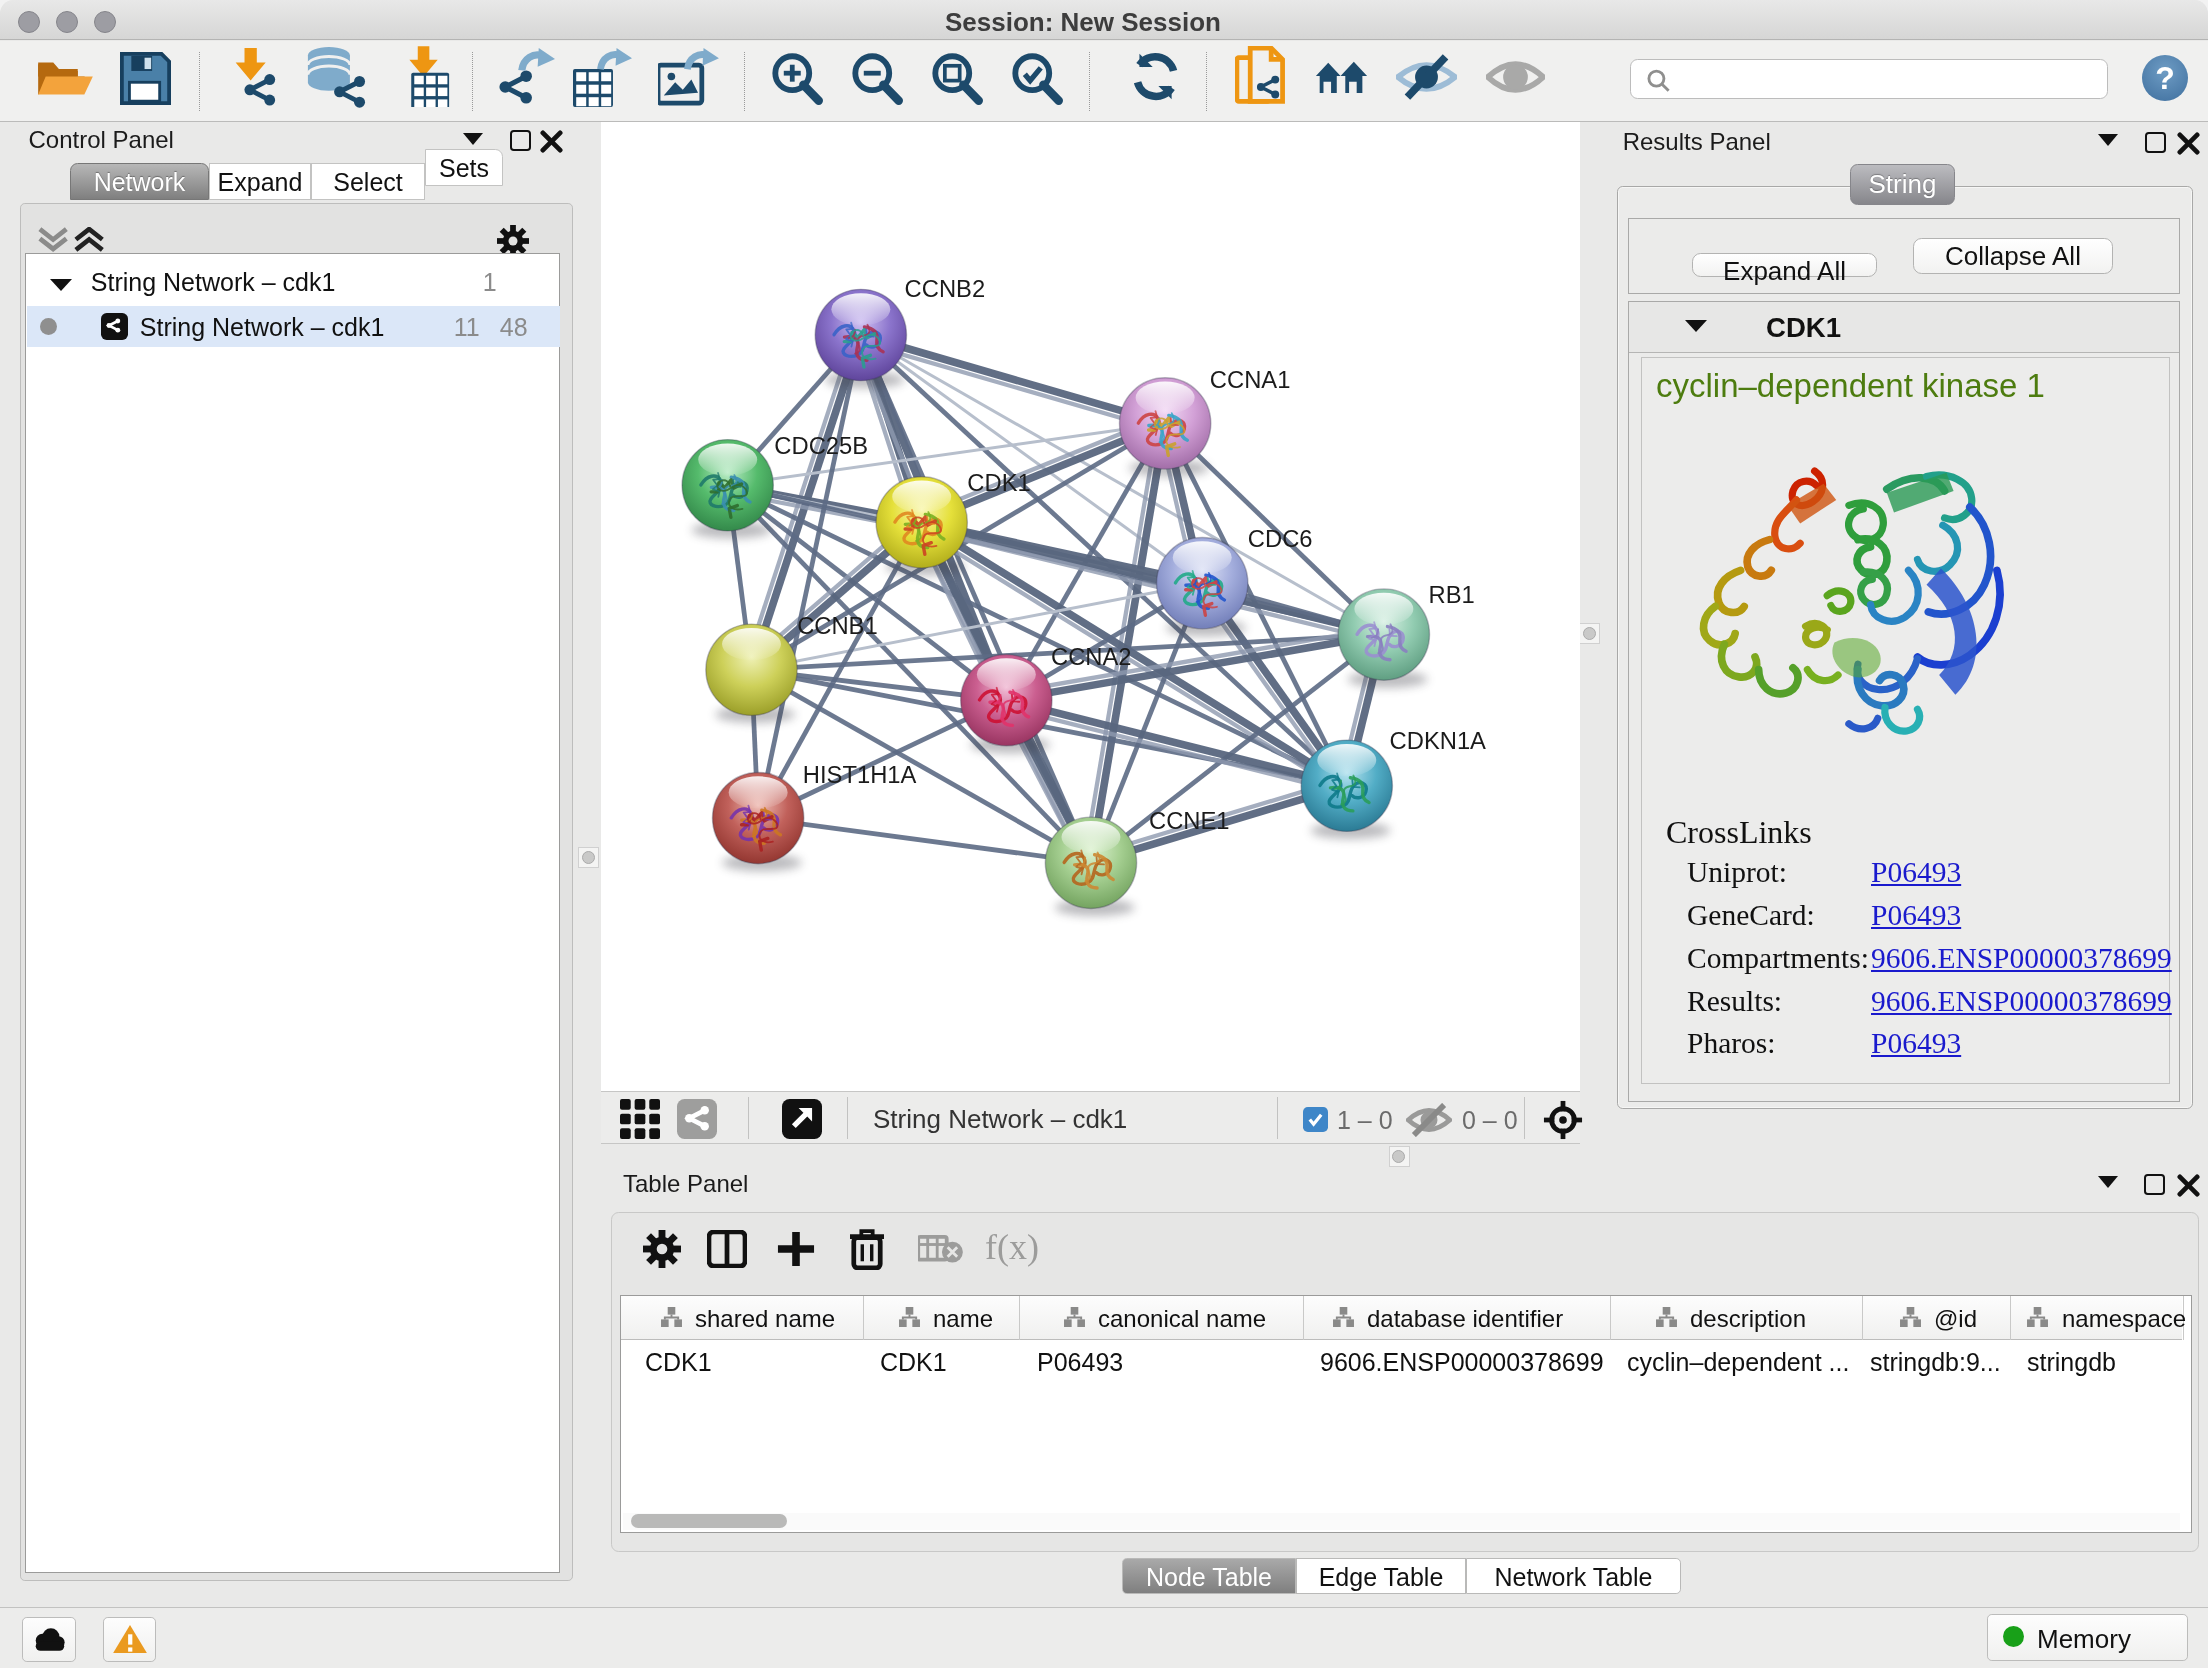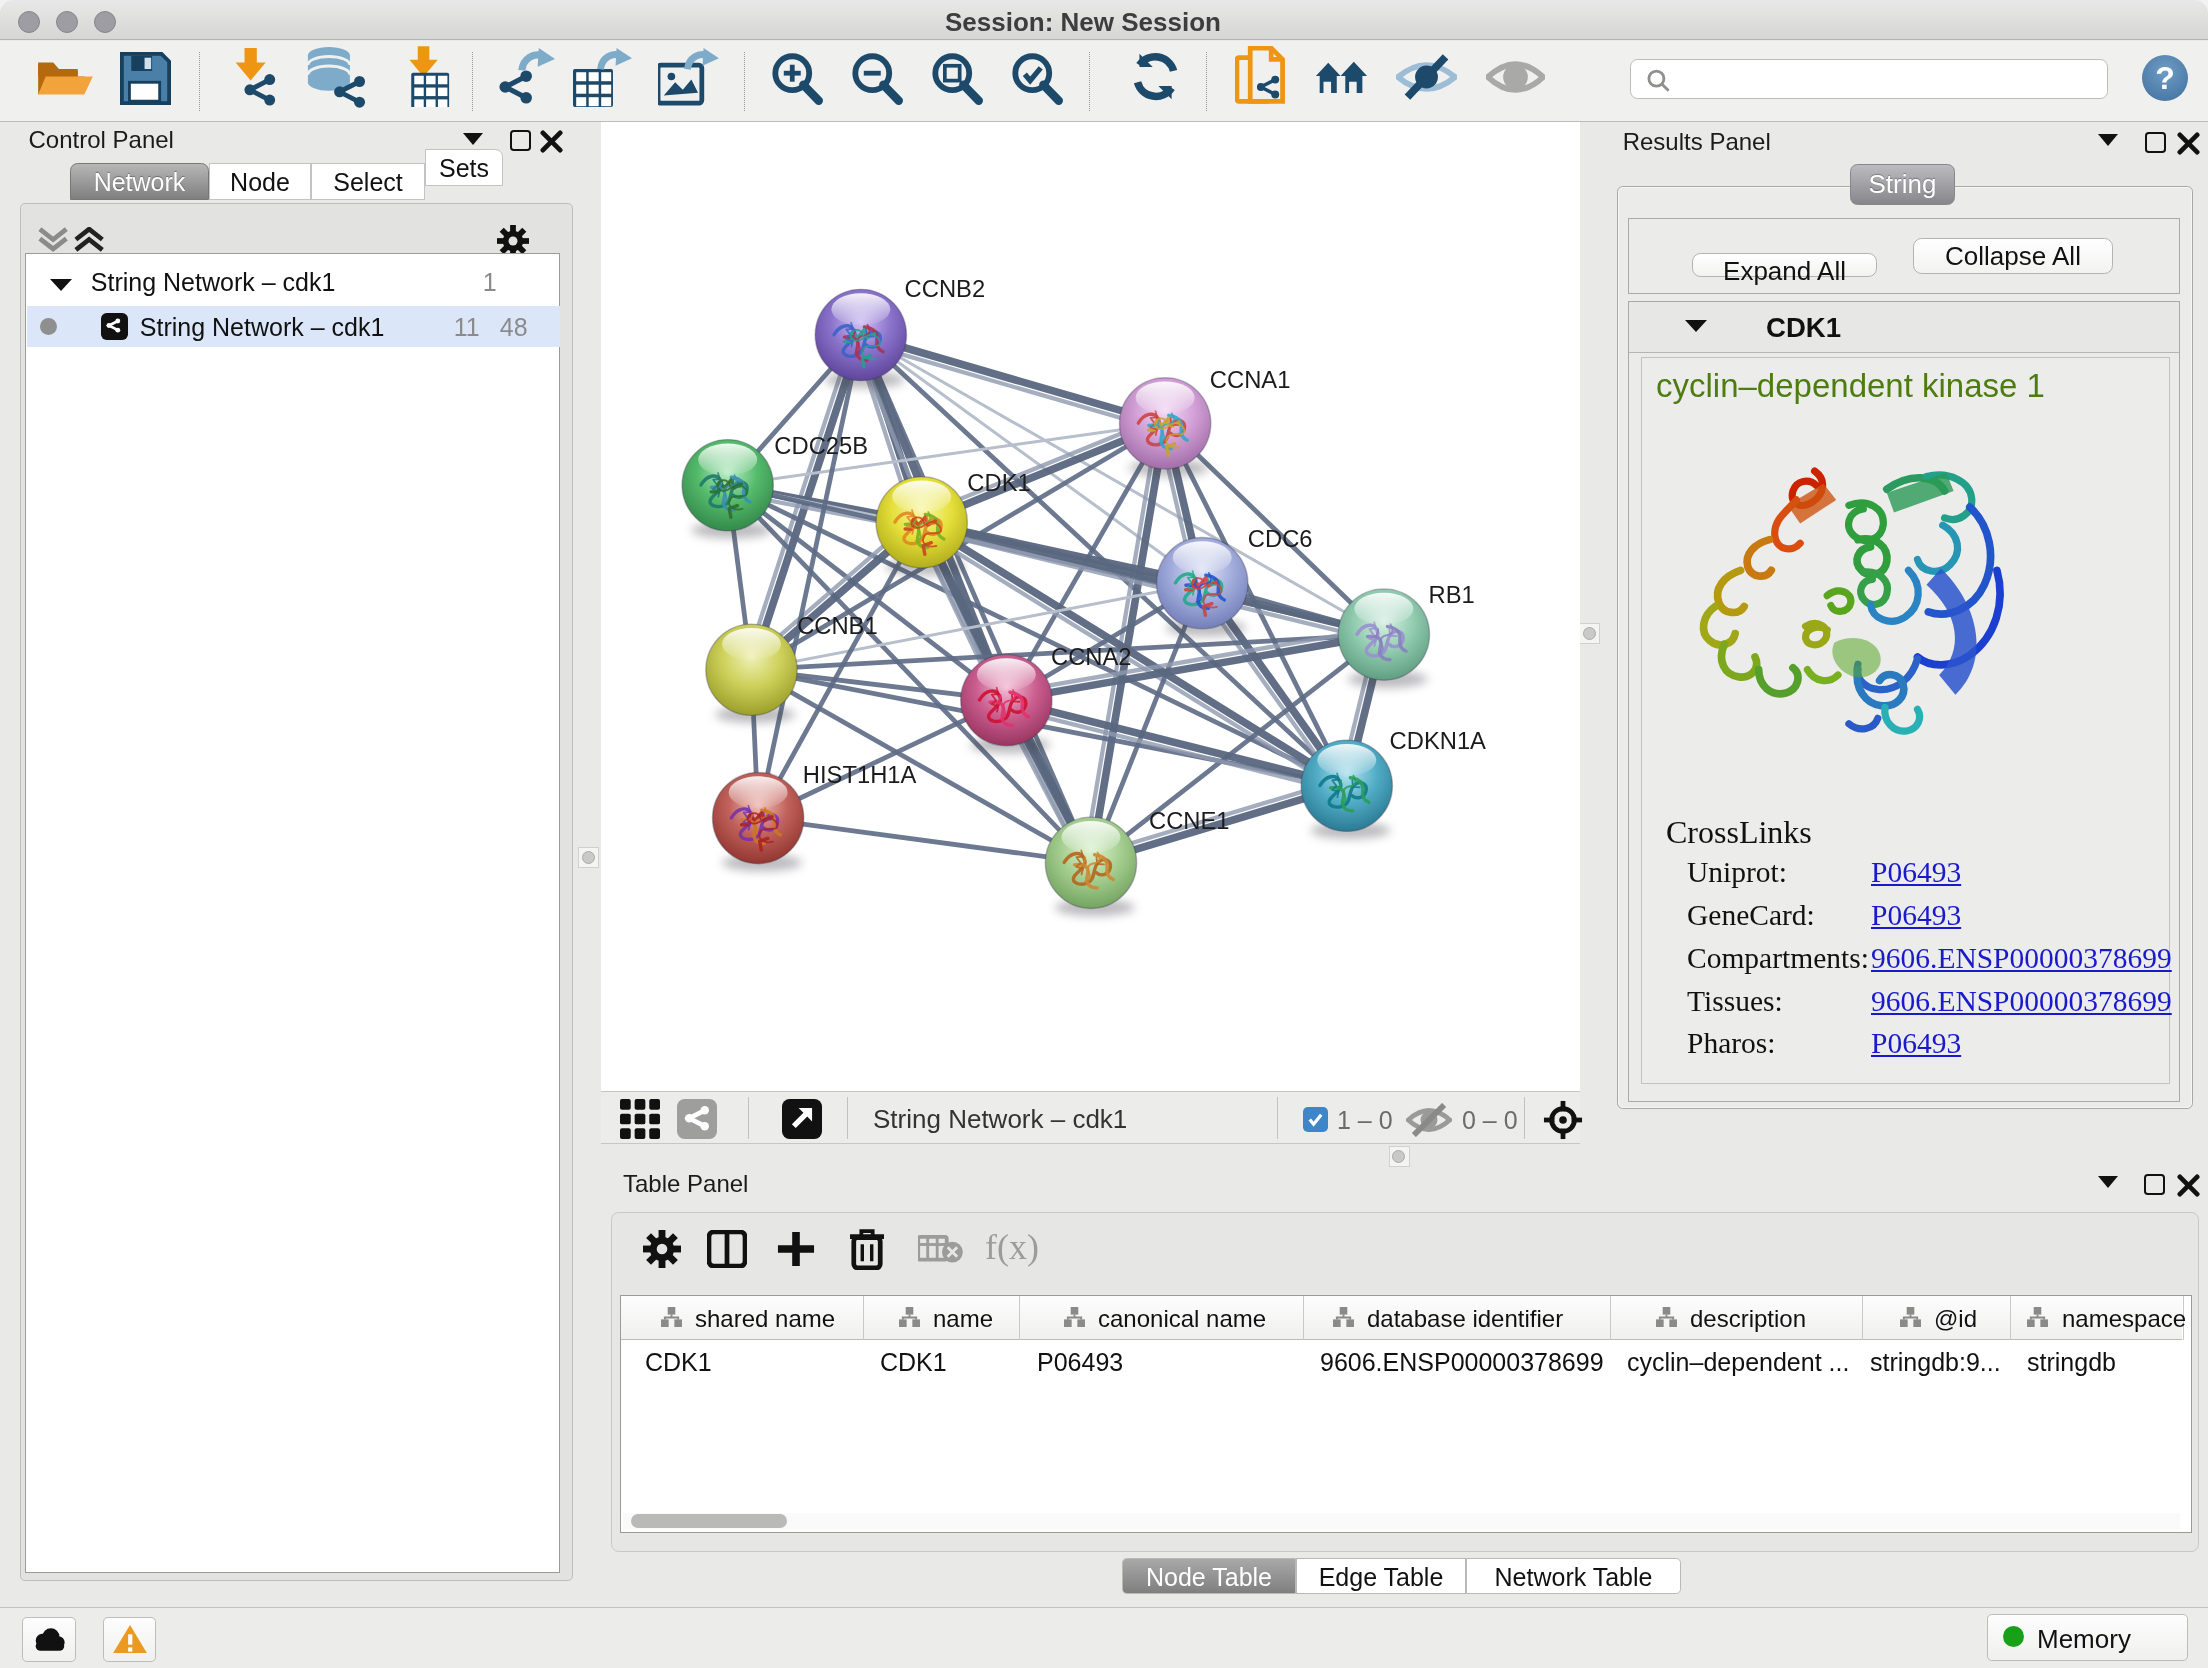--- a/index.html
+++ b/index.html
@@ -215,21 +215,21 @@
     </div>
 <div class="abs" style="left:0;top:0;width:2208px;height:1668px">
       <div class="abs panel-title" style="left:28.5px;top:126px">Control Panel</div>
       <div class="abs" style="left:463px;top:133px;width:0;height:0;border-left:10.5px solid transparent;border-right:10.5px solid transparent;border-top:12.4px solid #111"></div>
       <div class="abs pi-sq" style="left:510px;top:130px"></div>
       <svg class="abs" style="left:540px;top:130px" width="23" height="23" viewBox="0 0 24 24">
         <line x1="3" y1="3" x2="21" y2="21" stroke="#111" stroke-width="5" stroke-linecap="round"></line>
         <line x1="21" y1="3" x2="3" y2="21" stroke="#111" stroke-width="5" stroke-linecap="round"></line>
       </svg>
       <div class="abs tab tabsel" style="left:70px;top:163px;width:139px;border-radius:7.6px 7.6px 0 0;line-height:37px">Network</div>
-      <div class="abs tab" style="left:209px;top:163px;width:102px;line-height:37px">Node</div>
+      <div class="abs tab" style="left:209px;top:163px;width:102px;line-height:37px">Expand</div>
       <div class="abs tab" style="left:311px;top:163px;width:114px;line-height:37px">Select</div>
       <div class="abs tab" style="left:425px;top:149px;width:78px;border-radius:0 7.6px 0 0;line-height:37px">Sets</div>
       <div class="abs" id="cp-inner">
         <svg class="abs" style="left:17px;top:23px" width="34" height="25" viewBox="0 0 36 26">
           <path d="M2,2 l14,11 l14,-11" fill="none" stroke="#8b8b8a" stroke-width="5"></path>
           <path d="M2,12 l14,11 l14,-11" fill="none" stroke="#8b8b8a" stroke-width="5"></path>
         </svg>
         <svg class="abs" style="left:53px;top:23px" width="34" height="25" viewBox="0 0 36 26">
           <path d="M2,24 l14,-11 l14,11" fill="none" stroke="#222" stroke-width="5"></path>
           <path d="M2,13 l14,-11 l14,11" fill="none" stroke="#222" stroke-width="5"></path>
@@ -658,21 +658,21 @@
 <path d="M180,210 C200,200 224,206 230,222 C236,238 220,252 202,248 C186,244 172,226 180,210 z" fill="#58a828" opacity="0.55"></path>
         </g>
       </svg>
       <div class="abs serif" style="left:49px;top:692px;font-size:32px;font-weight:normal;color:#111">CrossLinks</div>
       <div class="abs serif" style="left:70px;top:734px;font-size:29.5px;color:#111">Uniprot:</div>
       <div class="abs serif" style="left:254px;top:734px;font-size:29.5px"><a class="link">P06493</a></div>
       <div class="abs serif" style="left:70px;top:777px;font-size:29.5px;color:#111">GeneCard:</div>
       <div class="abs serif" style="left:254px;top:777px;font-size:29.5px"><a class="link">P06493</a></div>
       <div class="abs serif" style="left:70px;top:820px;font-size:29.5px;color:#111">Compartments:</div>
       <div class="abs serif" style="left:254px;top:820px;font-size:29.5px"><a class="link">9606.ENSP00000378699</a></div>
-      <div class="abs serif" style="left:70px;top:863px;font-size:29.5px;color:#111">Tissues:</div>
+      <div class="abs serif" style="left:70px;top:863px;font-size:29.5px;color:#111">Results:</div>
       <div class="abs serif" style="left:254px;top:863px;font-size:29.5px"><a class="link">9606.ENSP00000378699</a></div>
       <div class="abs serif" style="left:70px;top:905px;font-size:29.5px;color:#111">Pharos:</div>
       <div class="abs serif" style="left:254px;top:905px;font-size:29.5px"><a class="link">P06493</a></div>
     </div>
     <div class="abs" id="tablepanel">
       <div class="abs panel-title" style="left:26px;top:24px">Table Panel</div>
       <div class="abs" style="left:1501px;top:30px;width:0;height:0;border-left:10.5px solid transparent;border-right:10.5px solid transparent;border-top:12.4px solid #111"></div>
       <div class="abs pi-sq" style="left:1547px;top:27.6px"></div>
       <svg class="abs" style="left:1580px;top:27.6px" width="23" height="23" viewBox="0 0 24 24">
         <line x1="3" y1="3" x2="21" y2="21" stroke="#111" stroke-width="5" stroke-linecap="round"></line>

